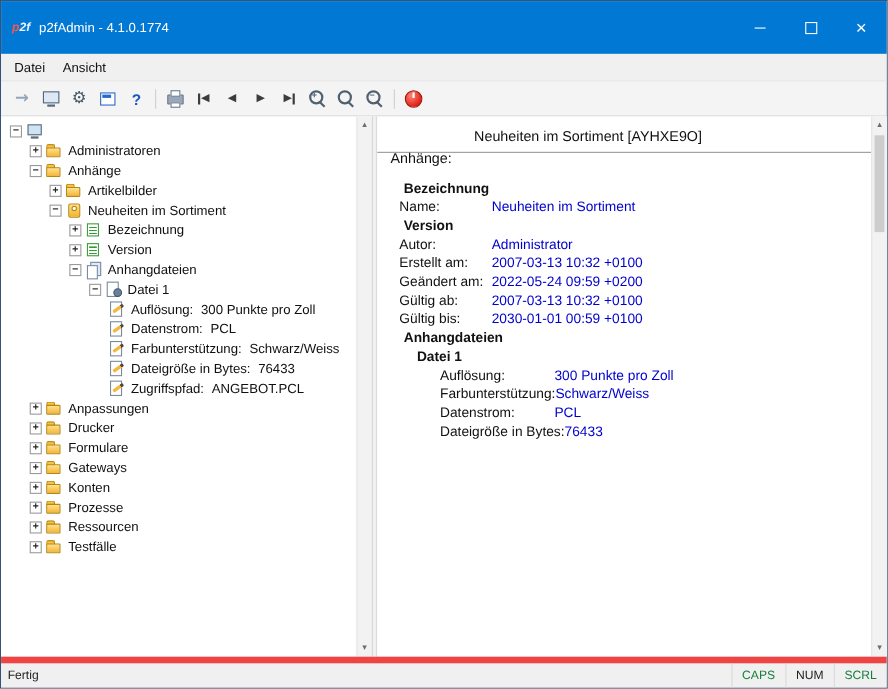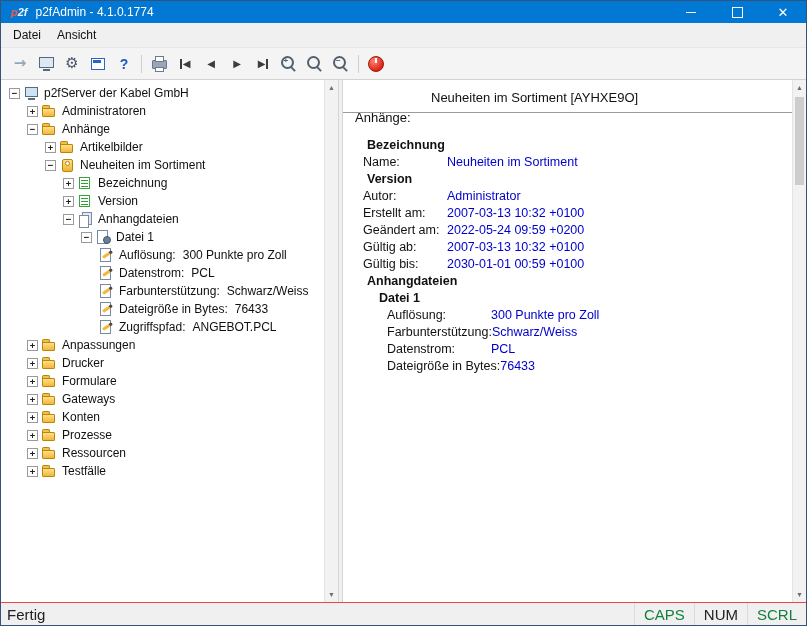--- a/index.html
+++ b/index.html
@@ -1,21 +1,21 @@
 <!DOCTYPE html>
 <html><head>
 <meta charset="utf-8">
 <style>
   html,body{margin:0;padding:0;}
   body{width:807px;height:626px;overflow:hidden;font-family:"Liberation Sans",sans-serif;background:#444;}
   .window{box-sizing:border-box;width:807px;height:626px;display:flex;flex-direction:column;background:#f0f0f0;border:1px solid #35537a;}
   .spacer{flex:1;}
 
   
-  .titlebar{height:22px;background:#0078d4;display:flex;align-items:center;color:#fff;flex:none;}
+  .titlebar{height:48px;background:#0078d4;display:flex;align-items:center;color:#fff;flex:none;}
   .applogo{margin:0 8px 0 10px;font:bold italic 11px "Liberation Sans",sans-serif;letter-spacing:0;}
   .lp{color:#ff5546;}
   .ls{color:#eaf2ff;}
   .title{font-size:12px;color:#fff;}
   .wbtn{width:46px;height:32px;display:flex;align-items:center;justify-content:center;font-size:13px;color:#fff;cursor:default;}
   .minbar{width:10px;height:1px;background:#fff;display:inline-block;}
   .maxbox{width:9px;height:9px;border:1px solid #fff;display:inline-block;}
 
   
   .menubar{height:24px;background:#f0f0f0;display:flex;align-items:center;padding-left:4px;font-size:12px;flex:none;}
@@ -79,32 +79,32 @@
   
   .d-header{font-size:13px;height:22px;display:flex;align-items:center;white-space:nowrap;}
   .d-htype{display:inline-block;min-width:76px;color:#111;margin-top:40px;}
   .d-hval{color:#111;}
   .d-sep{border-bottom:1px solid #9a9a9a;margin:4px 0 0 -12px;}
   .d-rows{margin-top:24px;font-size:12.5px;line-height:17px;color:#111;white-space:nowrap;}
   .d-section{font-weight:bold;margin-left:12px;}
   .d-subsection{font-weight:bold;margin-left:24px;}
   .d-row{margin-left:8px;}
   .d-row .d-label{display:inline-block;min-width:84px;}
-  .d-row.d2{margin-left:32px;}
+  .d-row.d2{margin-left:45px;}
   .d-row.d2 .d-label{min-width:104px;}
   .d-value{color:#0000cd;}
 
   
   .vscroll{width:13px;flex:none;background:#f2f2f2;border-left:1px solid #e4e4e4;display:flex;flex-direction:column;align-items:center;}
   .sb-btn{height:15px;width:13px;display:flex;align-items:center;justify-content:center;font-size:7px;color:#6e6e6e;flex:none;}
   .sb-track{flex:1;width:13px;position:relative;}
   .sb-thumb{position:absolute;left:2px;top:2px;width:9px;height:88px;background:#cdcdcd;}
 
   
-  .statusbar{height:22px;background:#f0f0f0;border-top:1px solid #ef4444;display:flex;align-items:stretch;font-size:15px;flex:none;}
+  .statusbar{height:22px;background:#f0f0f0;border-top:6px solid #ef4444;display:flex;align-items:stretch;font-size:11px;flex:none;}
   .status-text{margin-left:6px;align-self:center;color:#222;}
   .sb-inds{display:flex;align-items:stretch;}
   .sb-ind{padding:0 9px;border-left:1px solid #dadada;display:flex;align-items:center;}
   .sb-ind.on{color:#222;}
   .sb-ind.off{color:#15803d;}
 </style>
 </head>
 <body>
 
 <div class="window">
@@ -176,21 +176,20 @@
       </span>
     </div>
 
   <div class="main">
 
     <div class="treepane">
       <div class="tree">
           <div class="trow" style="padding-left: 8px;">
             <span class="exp">−</span>
             <span class="ticon i-server"></span>
-            <span class="tlabel">p2fServer der Kabel GmbH</span>
           </div>
           <div class="trow" style="padding-left: 26px;">
             <span class="exp">+</span>
             <span class="ticon i-folder"></span>
             <span class="tlabel">Administratoren</span>
           </div>
           <div class="trow" style="padding-left: 26px;">
             <span class="exp">−</span>
             <span class="ticon i-folder"></span>
             <span class="tlabel">Anhänge</span>

